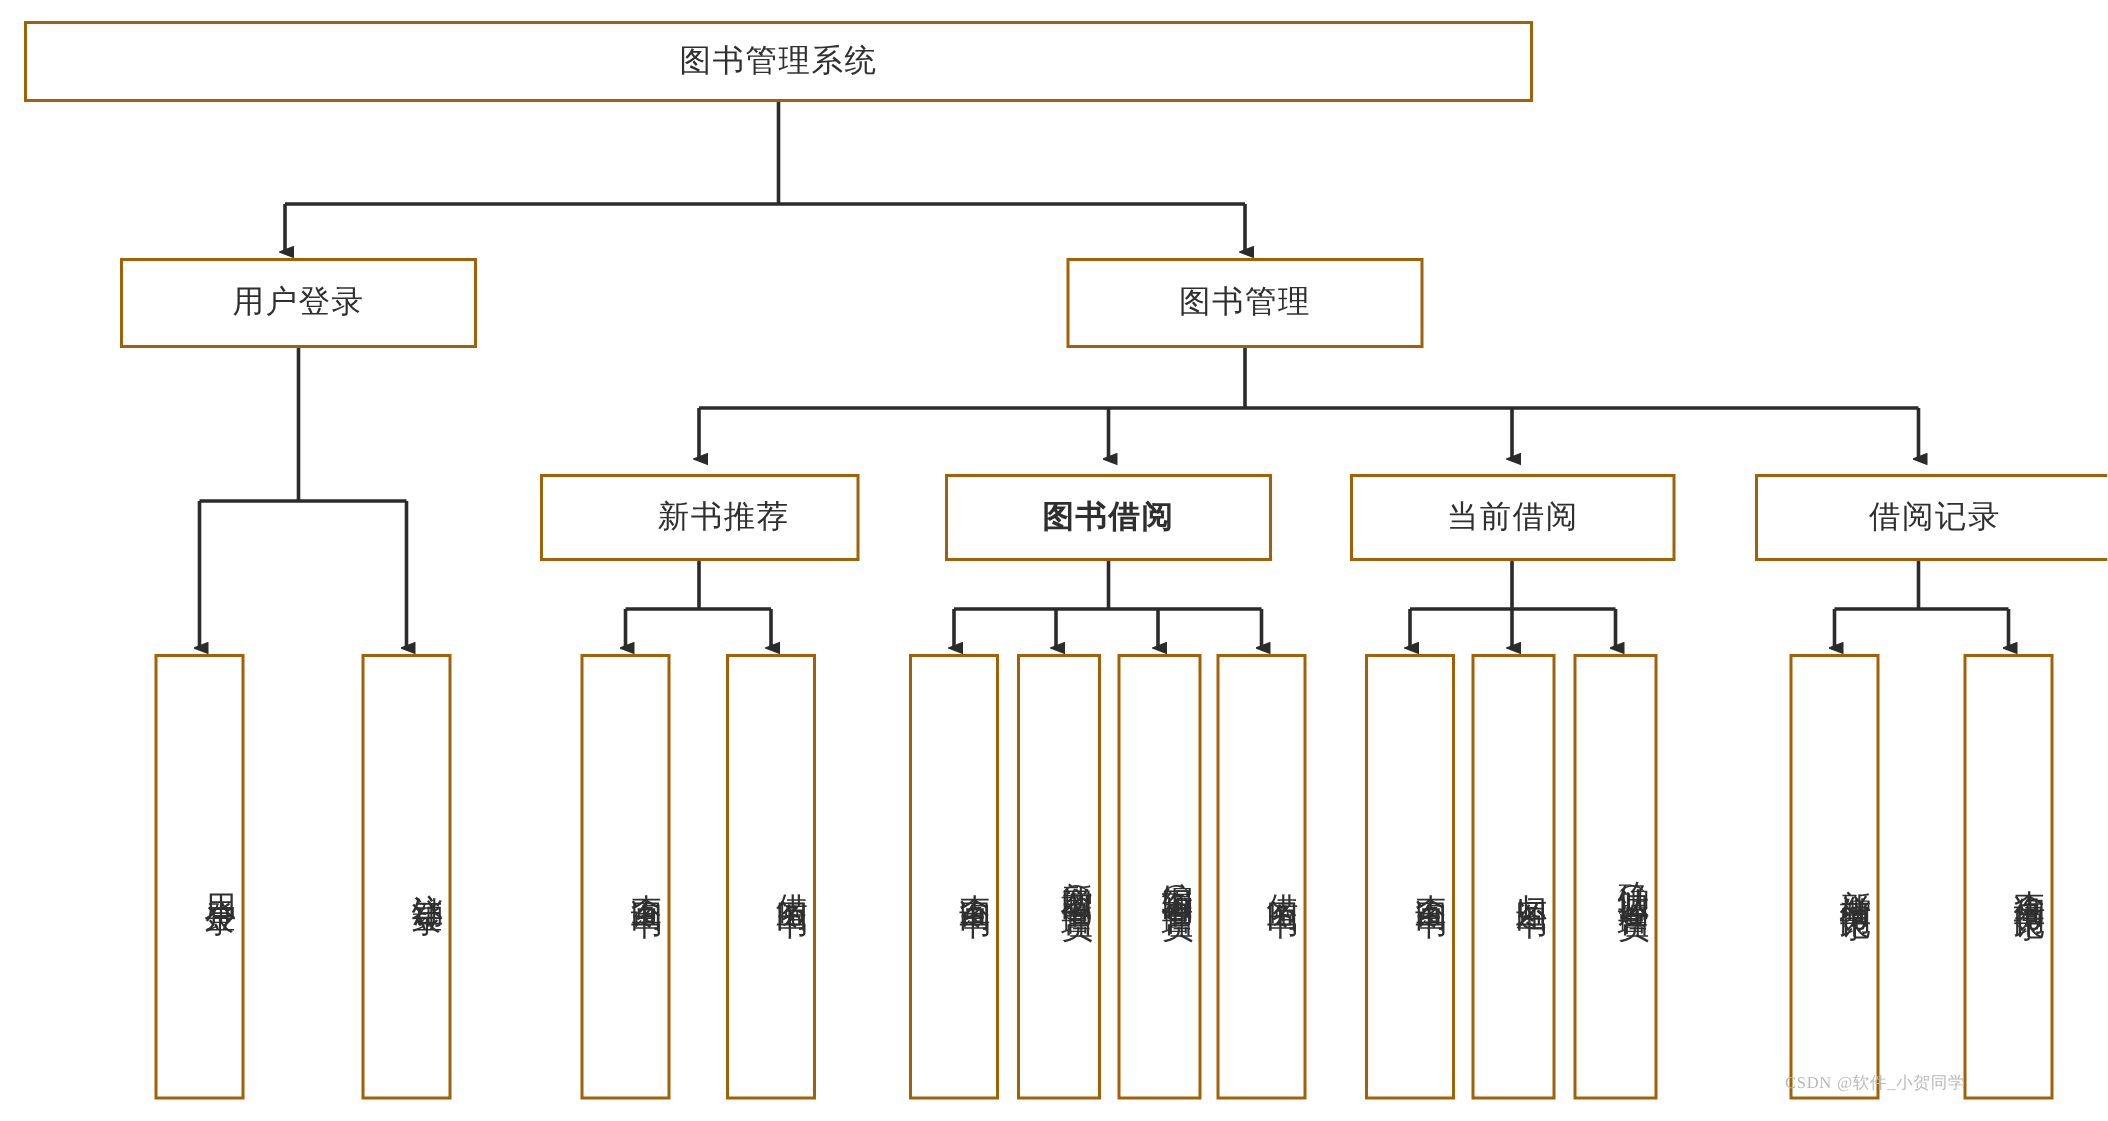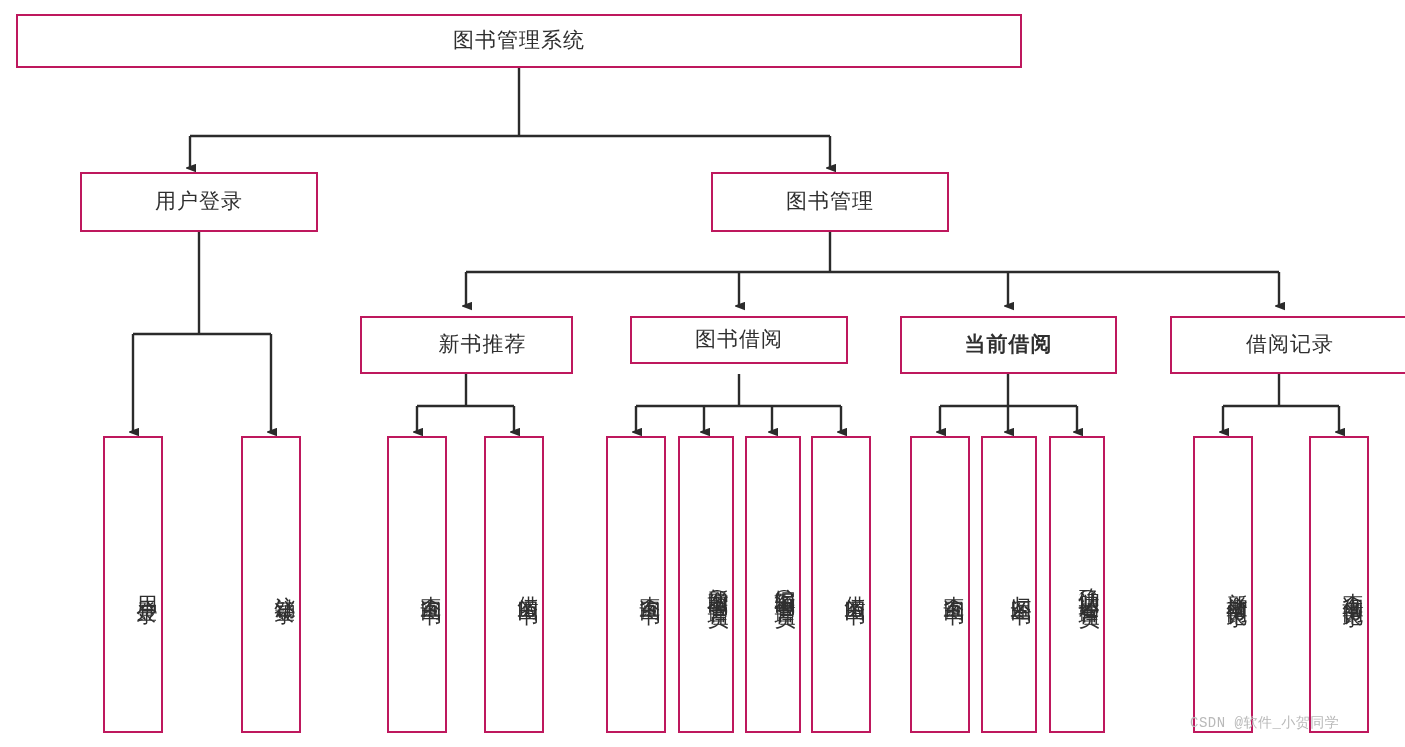--- a/index.html
+++ b/index.html
@@ -23,21 +23,21 @@
     left: 0;
     top: 0;
     width: 1405px;
     height: 747px;
     pointer-events: none;
   }
   .node {
     position: absolute;
     box-sizing: border-box;
     background: #ffffff;
-    border: 2px solid #be185d;
+    border: 2px solid #a16207;
     display: flex;
     align-items: center;
     justify-content: center;
     color: #2f2f2f;
     z-index: 2;
   }
   .node.horiz {
     font-size: 21px;
     letter-spacing: 1px;
     line-height: 1.2;
@@ -52,25 +52,25 @@
     justify-content: center;
   }
   .node.vert .label {
     writing-mode: vertical-rl;
     text-orientation: upright;
     white-space: nowrap;
   }
   .watermark {
     position: absolute;
     color: #b9b9b9;
-    font-size: 14px;
+    font-size: 11px;
     letter-spacing: 0.5px;
     white-space: nowrap;
     z-index: 3;
-    font-family: Liberation Mono, monospace;
+    font-family: Liberation Serif, serif;
   }
 </style>
 </head>
 <body>
 
 <div id="canvas">
 
   <svg id="edges" viewBox="0 0 1405 747" xmlns="http://www.w3.org/2000/svg">
     <defs>
       <marker id="arrow" markerWidth="10" markerHeight="10" refX="4.2" refY="6" orient="auto" markerUnits="userSpaceOnUse">
@@ -132,25 +132,25 @@
   </div>
 
   <div class="node horiz" style="left:711px; top:172px; width:238px; height:60px;text-align:right;">
     <span class="label">图书管理</span>
   </div>
 
   <div class="node horiz" style="left:360px; top:316px; width:213px; height:58px;padding-left:32px;">
     <span class="label">新书推荐</span>
   </div>
 
-  <div class="node horiz" style="left:630px; top:316px; width:218px; height:48px;">
+  <div class="node horiz" style="left:630px; top:316px; width:218px; height:58px;font-weight:bold;">
     <span class="label">图书借阅</span>
   </div>
 
-  <div class="node horiz" style="left:900px; top:316px; width:217px; height:58px;font-weight:bold;">
+  <div class="node horiz" style="left:900px; top:316px; width:217px; height:58px;">
     <span class="label">当前借阅</span>
   </div>
 
   <div class="node horiz" style="left:1170px; top:316px; width:240px; height:58px;">
     <span class="label">借阅记录</span>
   </div>
 
   <div class="node vert" style="left:103px; top:436px; width:60px; height:297px;">
     <span class="label">用户登录</span>
   </div>

